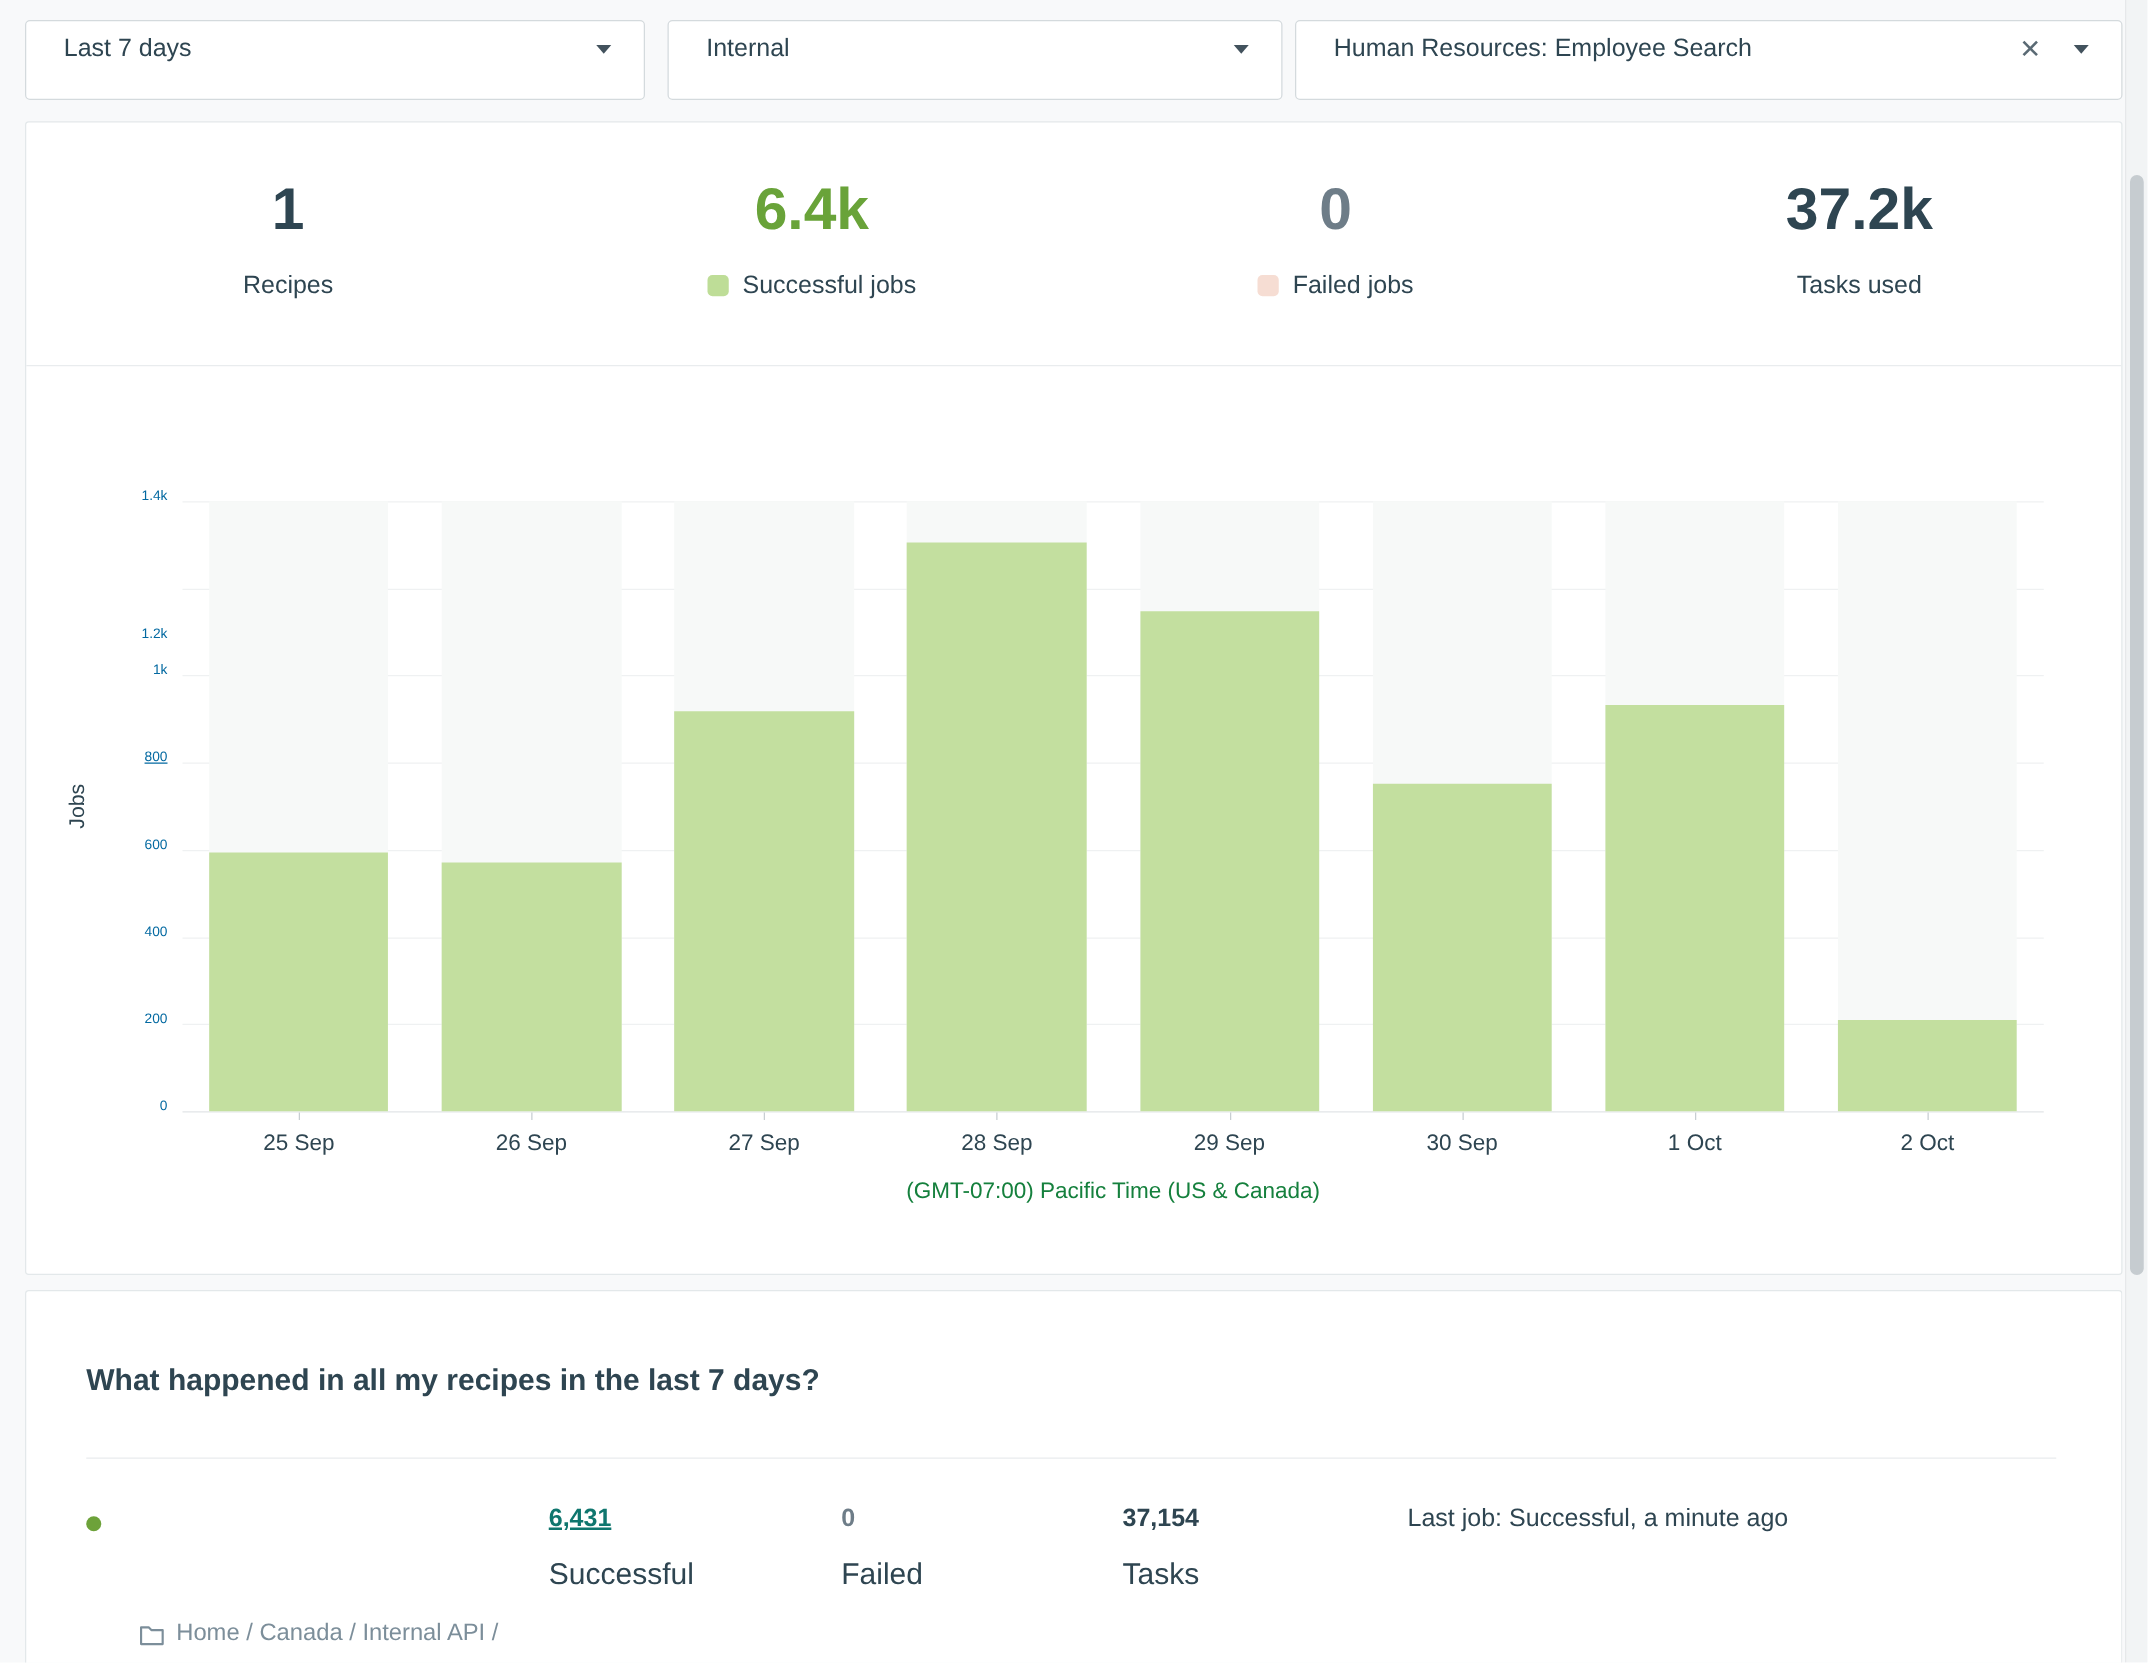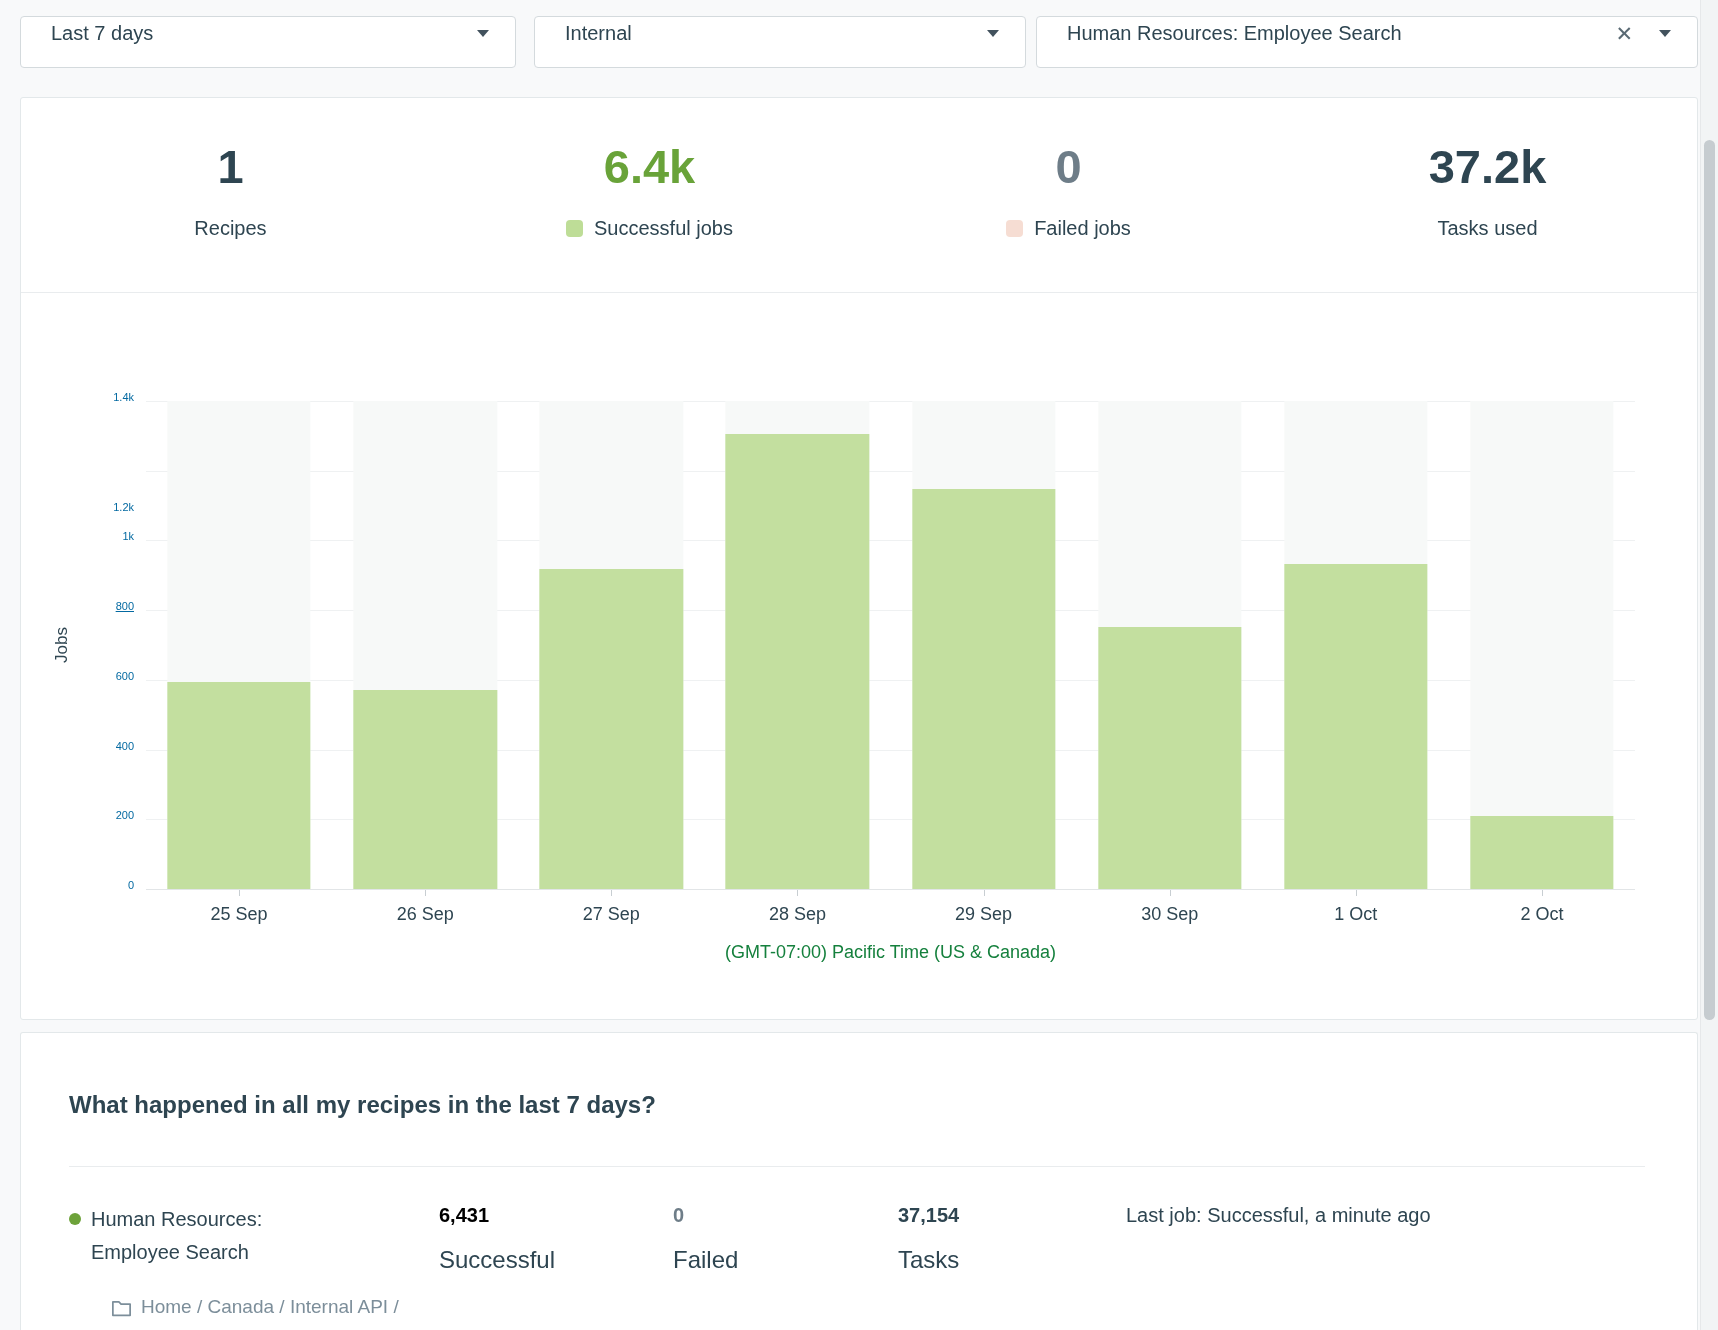--- a/index.html
+++ b/index.html
@@ -6,21 +6,21 @@
   html,body { width:1718px; height:1330px; overflow:hidden; }
   body {
     font-family: "Liberation Sans", sans-serif;
     background: #f8f9fa;
     color: #2e4551;
     position: relative;
   }
   
   .filter-bar { display:flex; padding:16px 0 0 20px; }
   .dropdown {
-    height:52px; background:#fff; border:1px solid #d4dadd; border-radius:4px;
+    height:64px; background:#fff; border:1px solid #d4dadd; border-radius:4px;
     display:flex; align-items:center; padding:0 26px 17px 30px; cursor:pointer;
   }
   .dd-1 { width:496px; }
   .dd-2 { width:492px; margin-left:18px; }
   .dd-3 { width:662px; margin-left:10px; }
   .dd-label { font-size:20px; color:#2e4551; flex:1 1 auto; white-space:nowrap; overflow:hidden; }
   .caret {
     width:0; height:0; flex:0 0 auto;
     border-left:6px solid transparent; border-right:6px solid transparent;
     border-top:7px solid #42525d;
@@ -212,27 +212,23 @@
   </div>
 </div>
 
 <div class="bottom-card">
   <div class="question">What happened in all my recipes in the last 7 days?</div>
   <div class="bc-divider"></div>
 
   <div class="recipe-row">
     <div class="name-cell">
       <span class="dot" style="background-color: rgb(109, 162, 58);"></span>
-      <span class="recipe-name">
-        <span>Human Resources:</span><br>
-        <span>Employee Search</span>
-      </span>
     </div>
     <div>
-      <div class="cell-value" style="color: #000000;">6,431</div>
+      <div class="cell-value" style="color: #0f766e; text-decoration: underline;">6,431</div>
       <div class="cell-label">Successful</div>
     </div>
     <div>
       <div class="cell-value" style="color: rgb(110, 125, 136);">0</div>
       <div class="cell-label">Failed</div>
     </div>
     <div>
       <div class="cell-value" style="color: rgb(46, 69, 81);">37,154</div>
       <div class="cell-label">Tasks</div>
     </div>

